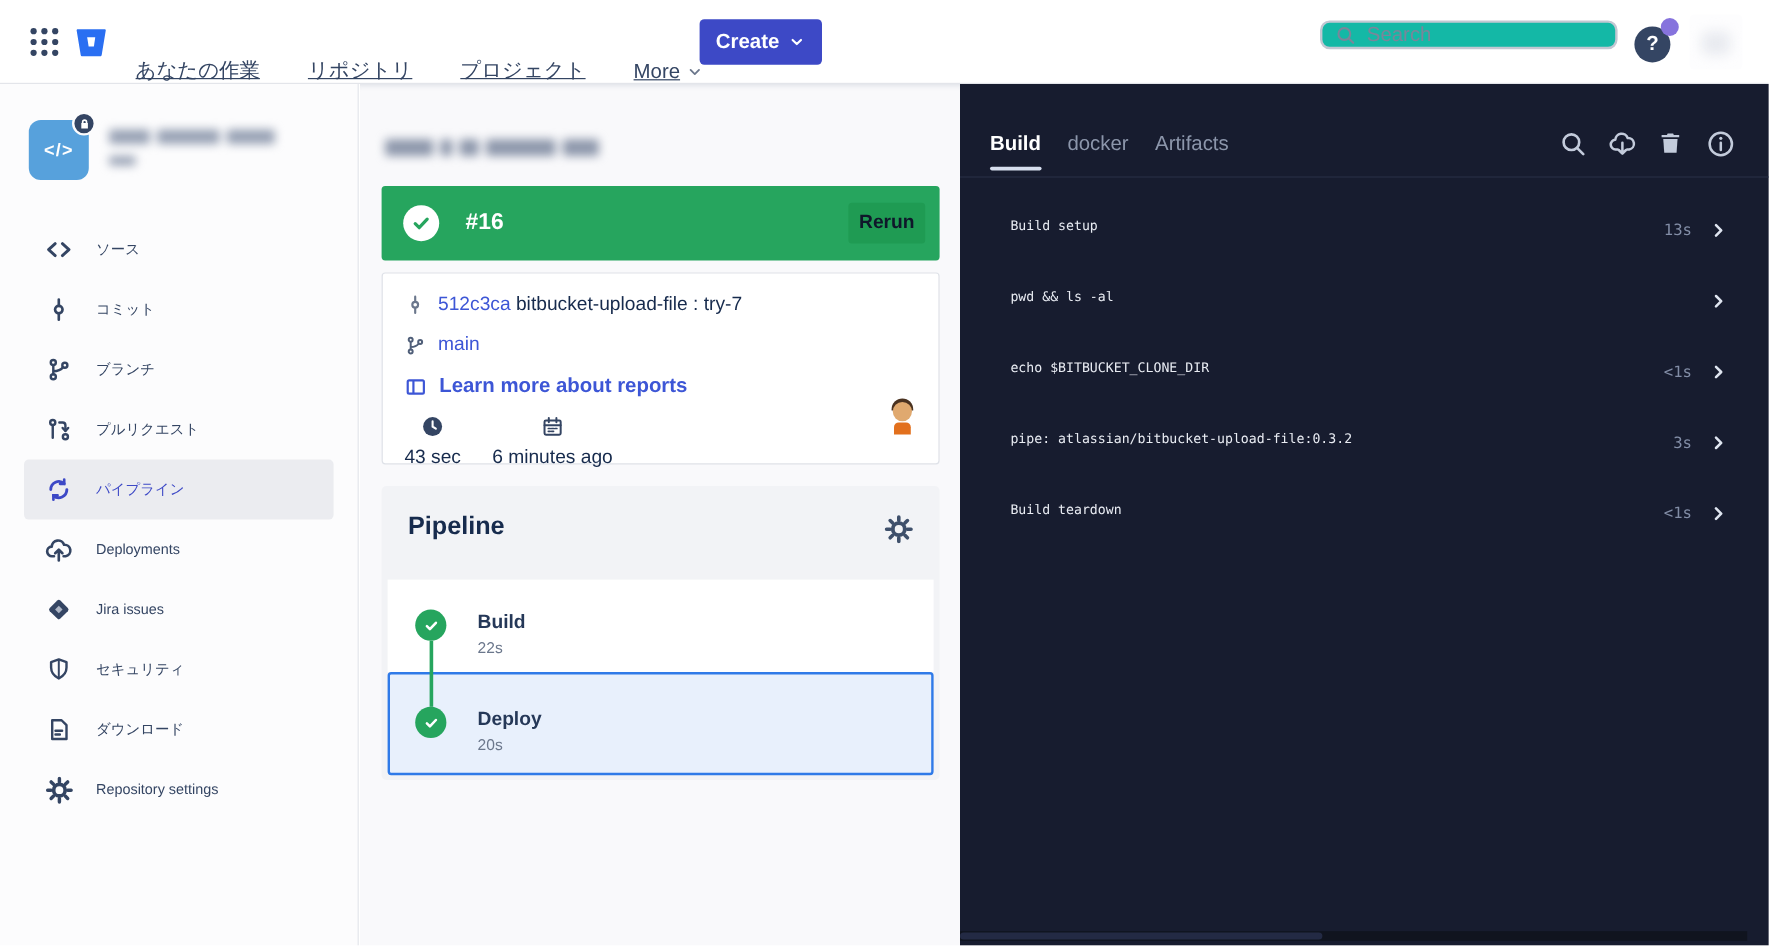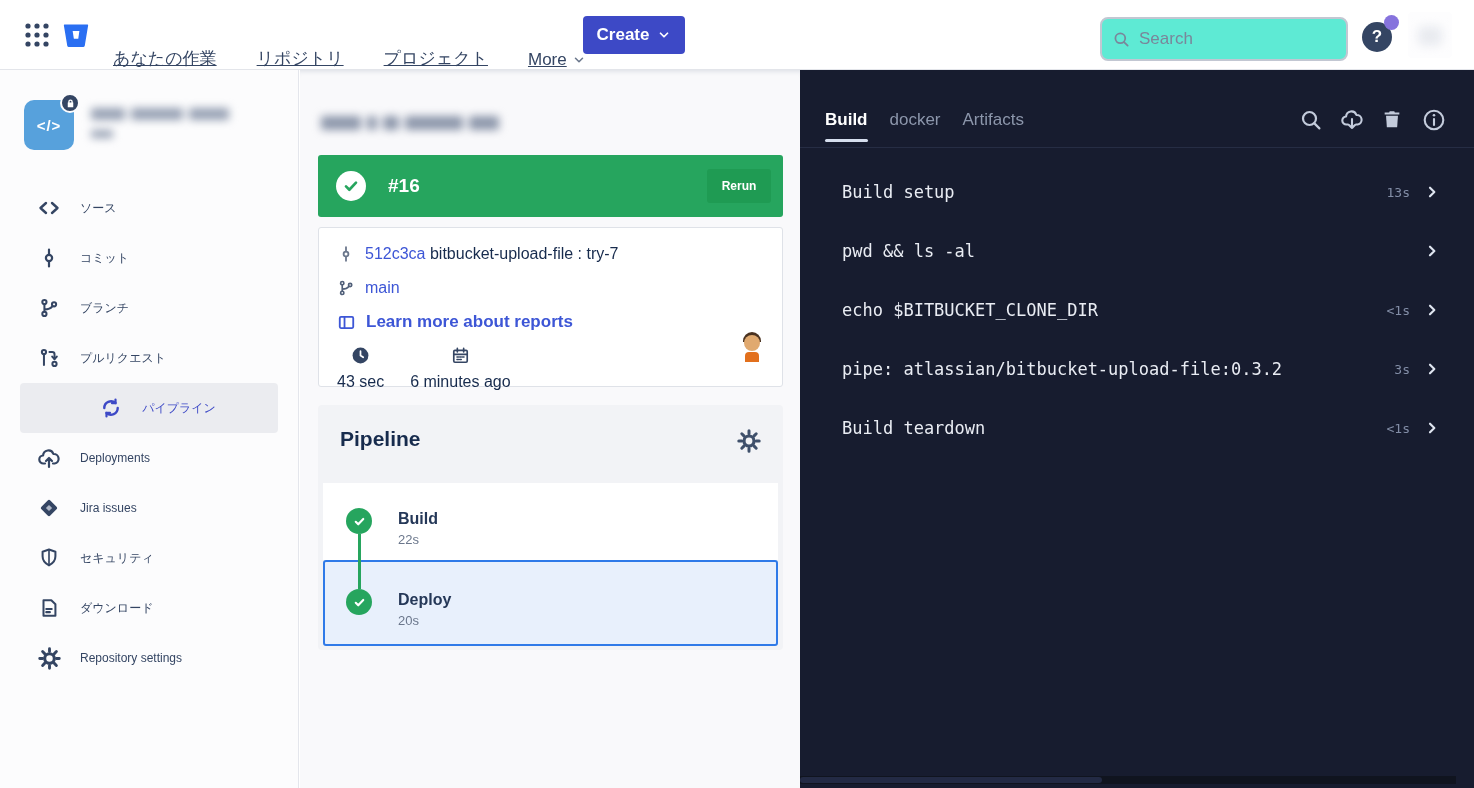--- a/index.html
+++ b/index.html
@@ -10,22 +10,22 @@
   
   .topbar { position:absolute; left:0; top:0; width:1474px; height:70px; background:#fff;
             border-bottom:1px solid #e3e5ea; z-index:5; }
   .grid-btn { position:absolute; left:24px; top:22px; width:26px; height:26px; cursor:pointer; }
   .logo-btn { position:absolute; left:61px; top:20px; width:30px; height:30px; cursor:pointer; }
   .menu { position:absolute; left:113px; top:0; height:70px; display:flex; align-items:flex-end; gap:40px;text-decoration:underline; }
   .menu-item { font-size:17px; color:#344563; cursor:pointer; display:flex; align-items:center; gap:5px; }
   .create-btn { position:absolute; left:583px; top:16px; width:102px; height:38px; border-radius:4px;
                 background:var(--accent,#3d49c6); color:#fff; font-weight:bold; font-size:17px;
                 display:flex; align-items:center; justify-content:center; gap:8px; cursor:pointer; }
-  .search-box { position:absolute; left:1100px; top:17px; width:248px; height:44px; border:2px solid #c2c7d2;
-                border-radius:8px; background:#5eead4; display:flex; align-items:center; padding:0 10px; gap:8px; }
+  .search-box { position:absolute; left:1100px; top:17px; width:248px; height:24px; border:2px solid #c2c7d2;
+                border-radius:8px; background:#14b8a6; display:flex; align-items:center; padding:0 10px; gap:8px; }
   .search-box input { border:0; outline:0; font-size:17px; color:#42526e; width:180px;
                       font-family:"Liberation Sans", sans-serif; background:transparent; }
   .search-box input::placeholder { color:#7a869a; }
   .help-btn { position:absolute; left:1362px; top:22px; width:30px; height:30px; border-radius:50%;
               background:#344563; color:#fff; font-size:17px; font-weight:bold; display:flex;
               align-items:center; justify-content:center; cursor:pointer; }
   .help-dot { position:absolute; left:1384px; top:15px; width:15px; height:15px; border-radius:50%;
               background:var(--help-dot,#8673dd); }
   .avatar-box { position:absolute; left:1408px; top:12px; width:44px; height:46px; border-radius:4px;
                 background:#fdfdfe; overflow:hidden; cursor:pointer; }
@@ -40,34 +40,34 @@
                  background:var(--avatar-blue,#57a1dc); color:#fff; display:flex; align-items:center;
                  justify-content:center; font-weight:bold; font-size:15px; letter-spacing:1px; }
   .lock-badge { position:absolute; right:-6px; top:-7px; width:20px; height:20px; border-radius:50%;
                 background:#344563; border:2px solid #fcfcfd; display:flex; align-items:center; justify-content:center; }
   .repo-name-blur { margin-left:14px; width:158px; filter:blur(4px); }
   .repo-name-blur i { display:inline-block; height:12px; background:#97a1b4; border-radius:2px; margin:2px 3px; }
   .nav-list { position:absolute; left:0; right:0; top:113px; }
   .nav-item { height:50px; margin:0 20px; border-radius:4px; display:flex; align-items:center;
               padding-left:16px; gap:18px; font-size:12px; color:#344563; cursor:pointer; }
   .nav-item .nav-icon { width:26px; height:26px; display:flex; align-items:center; justify-content:center; }
-  .nav-item.sel { background:#ebecf0; color:var(--accent,#3d49c6);justify-content:center; }
+  .nav-item.sel { background:#ebecf0; color:var(--accent,#3d49c6); }
 
   
   .main { position:absolute; left:300px; top:70px; width:500px; bottom:0; background:#f9f9fb;
           box-shadow:inset 0 6px 6px -6px rgba(23,43,77,.18); }
   .page-title-blur { position:absolute; left:18px; top:44px; width:210px; filter:blur(4px); }
   .page-title-blur i { display:inline-block; height:14px; background:#8d97ab; border-radius:2px; margin:2px 3px; }
   .banner { position:absolute; left:18px; top:85px; width:465px; height:62px; border-radius:3px;
             background:var(--success-green,#26a55e); }
   .banner-check { position:absolute; left:18px; top:16px; width:30px; height:30px; border-radius:50%; background:#fff;
                   display:flex; align-items:center; justify-content:center; }
   .run-number { position:absolute; left:70px; top:20px; color:#fff; font-size:19px; font-weight:bold; }
   .rerun-btn { position:absolute; right:12px; top:14px; width:64px; height:34px; border-radius:3px;
-               background:var(--rerun-green,#1f9b53); color:#ffffff; font-size:12px; font-weight:bold;
+               background:var(--rerun-green,#1f9b53); color:#0f172a; font-size:16px; font-weight:bold;
                display:flex; align-items:center; justify-content:center; cursor:pointer; }
 
   .commit-card { position:absolute; left:18px; top:157px; width:465px; height:160px; background:#fff;
                  border:1px solid #dfe2e8; border-radius:3px; }
   .c-row { position:absolute; left:18px; display:flex; align-items:center; gap:10px; font-size:16px; color:#172b4d; }
   .link { color:var(--link,#3d56d6); cursor:pointer; }
   .strong-link { color:var(--link,#3d56d6); font-weight:bold; font-size:17px; cursor:pointer; }
   .meta-group { display:flex; align-items:center; gap:8px;flex-direction:column; }
   .mini-avatar { position:absolute; right:16px; top:104px; width:28px; height:36px; }
   .mini-avatar .hair { position:absolute; left:5px; top:0; width:18px; height:10px; border-radius:9px 9px 0 0; background:#4a3220; }
@@ -92,21 +92,21 @@
   .logpanel { position:absolute; left:800px; top:70px; right:0; bottom:0; background:var(--panel-bg,#171c2f); }
   .tabs { position:absolute; left:25px; top:40px; display:flex; gap:22px; }
   .tab { font-size:17px; color:#8c96ab; cursor:pointer; padding-bottom:12px; position:relative; }
   .tab.active { color:#fff; font-weight:bold; }
   .tab.active::after { content:""; position:absolute; left:0; right:0; bottom:0; height:3px; background:#d6deee; border-radius:2px; }
   .tab-divider { position:absolute; left:0; right:0; top:77px; height:1px; background:#262d44; }
   .panel-actions { position:absolute; right:28px; top:38px; display:flex; gap:17px; }
   .icon-btn { width:24px; height:24px; cursor:pointer; }
   .log-row { position:absolute; left:22px; right:22px; height:44px; border-radius:3px; cursor:pointer; }
   .log-label { position:absolute; left:20px; top:12px; font-family:"DejaVu Sans Mono", monospace;
-               font-size:17px; color:#e9ecf3; white-space:pre; }
+               font-size:11px; color:#e9ecf3; white-space:pre; }
   .log-dur { position:absolute; right:42px; top:15px; font-family:"DejaVu Sans Mono", monospace;
              font-size:13px; color:#828da6; }
   .log-chev { position:absolute; right:12px; top:14px; }
   .hscroll { position:absolute; left:0; right:18px; bottom:4px; height:8px; background:#10141f; }
   .hscroll .thumb { position:absolute; left:0; top:1px; width:46%; height:6px; background:#232a44; border-radius:3px; }
 </style>
 </head>
 <body>
 
 <div class="topbar">

